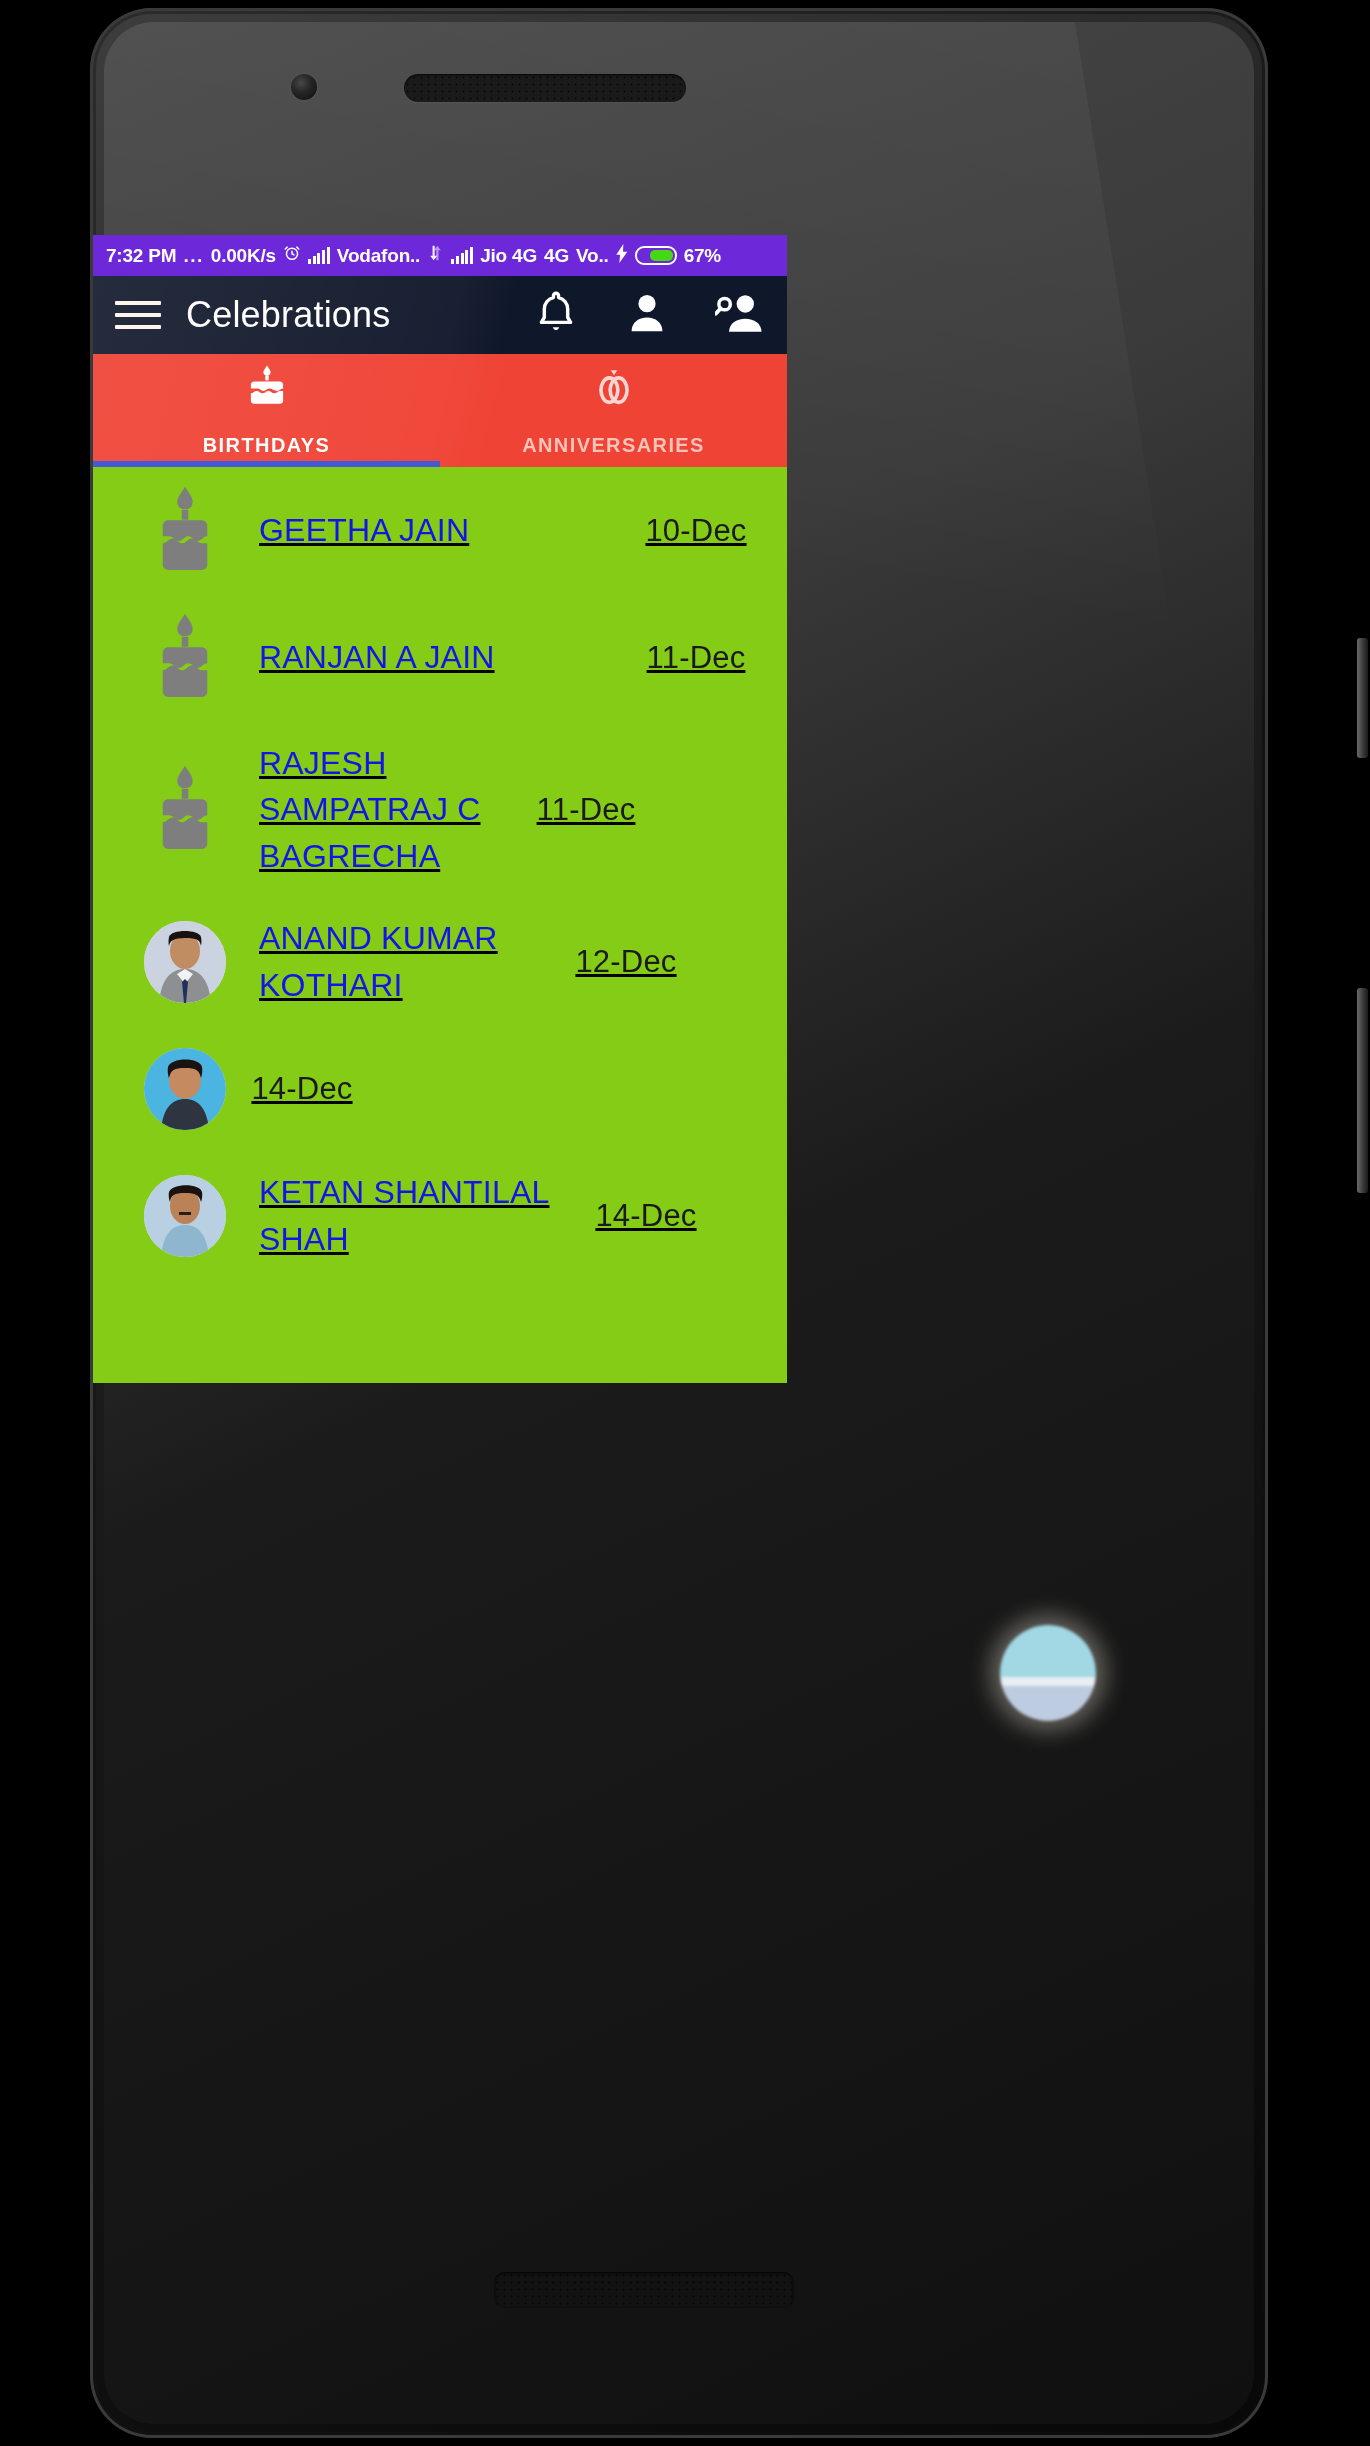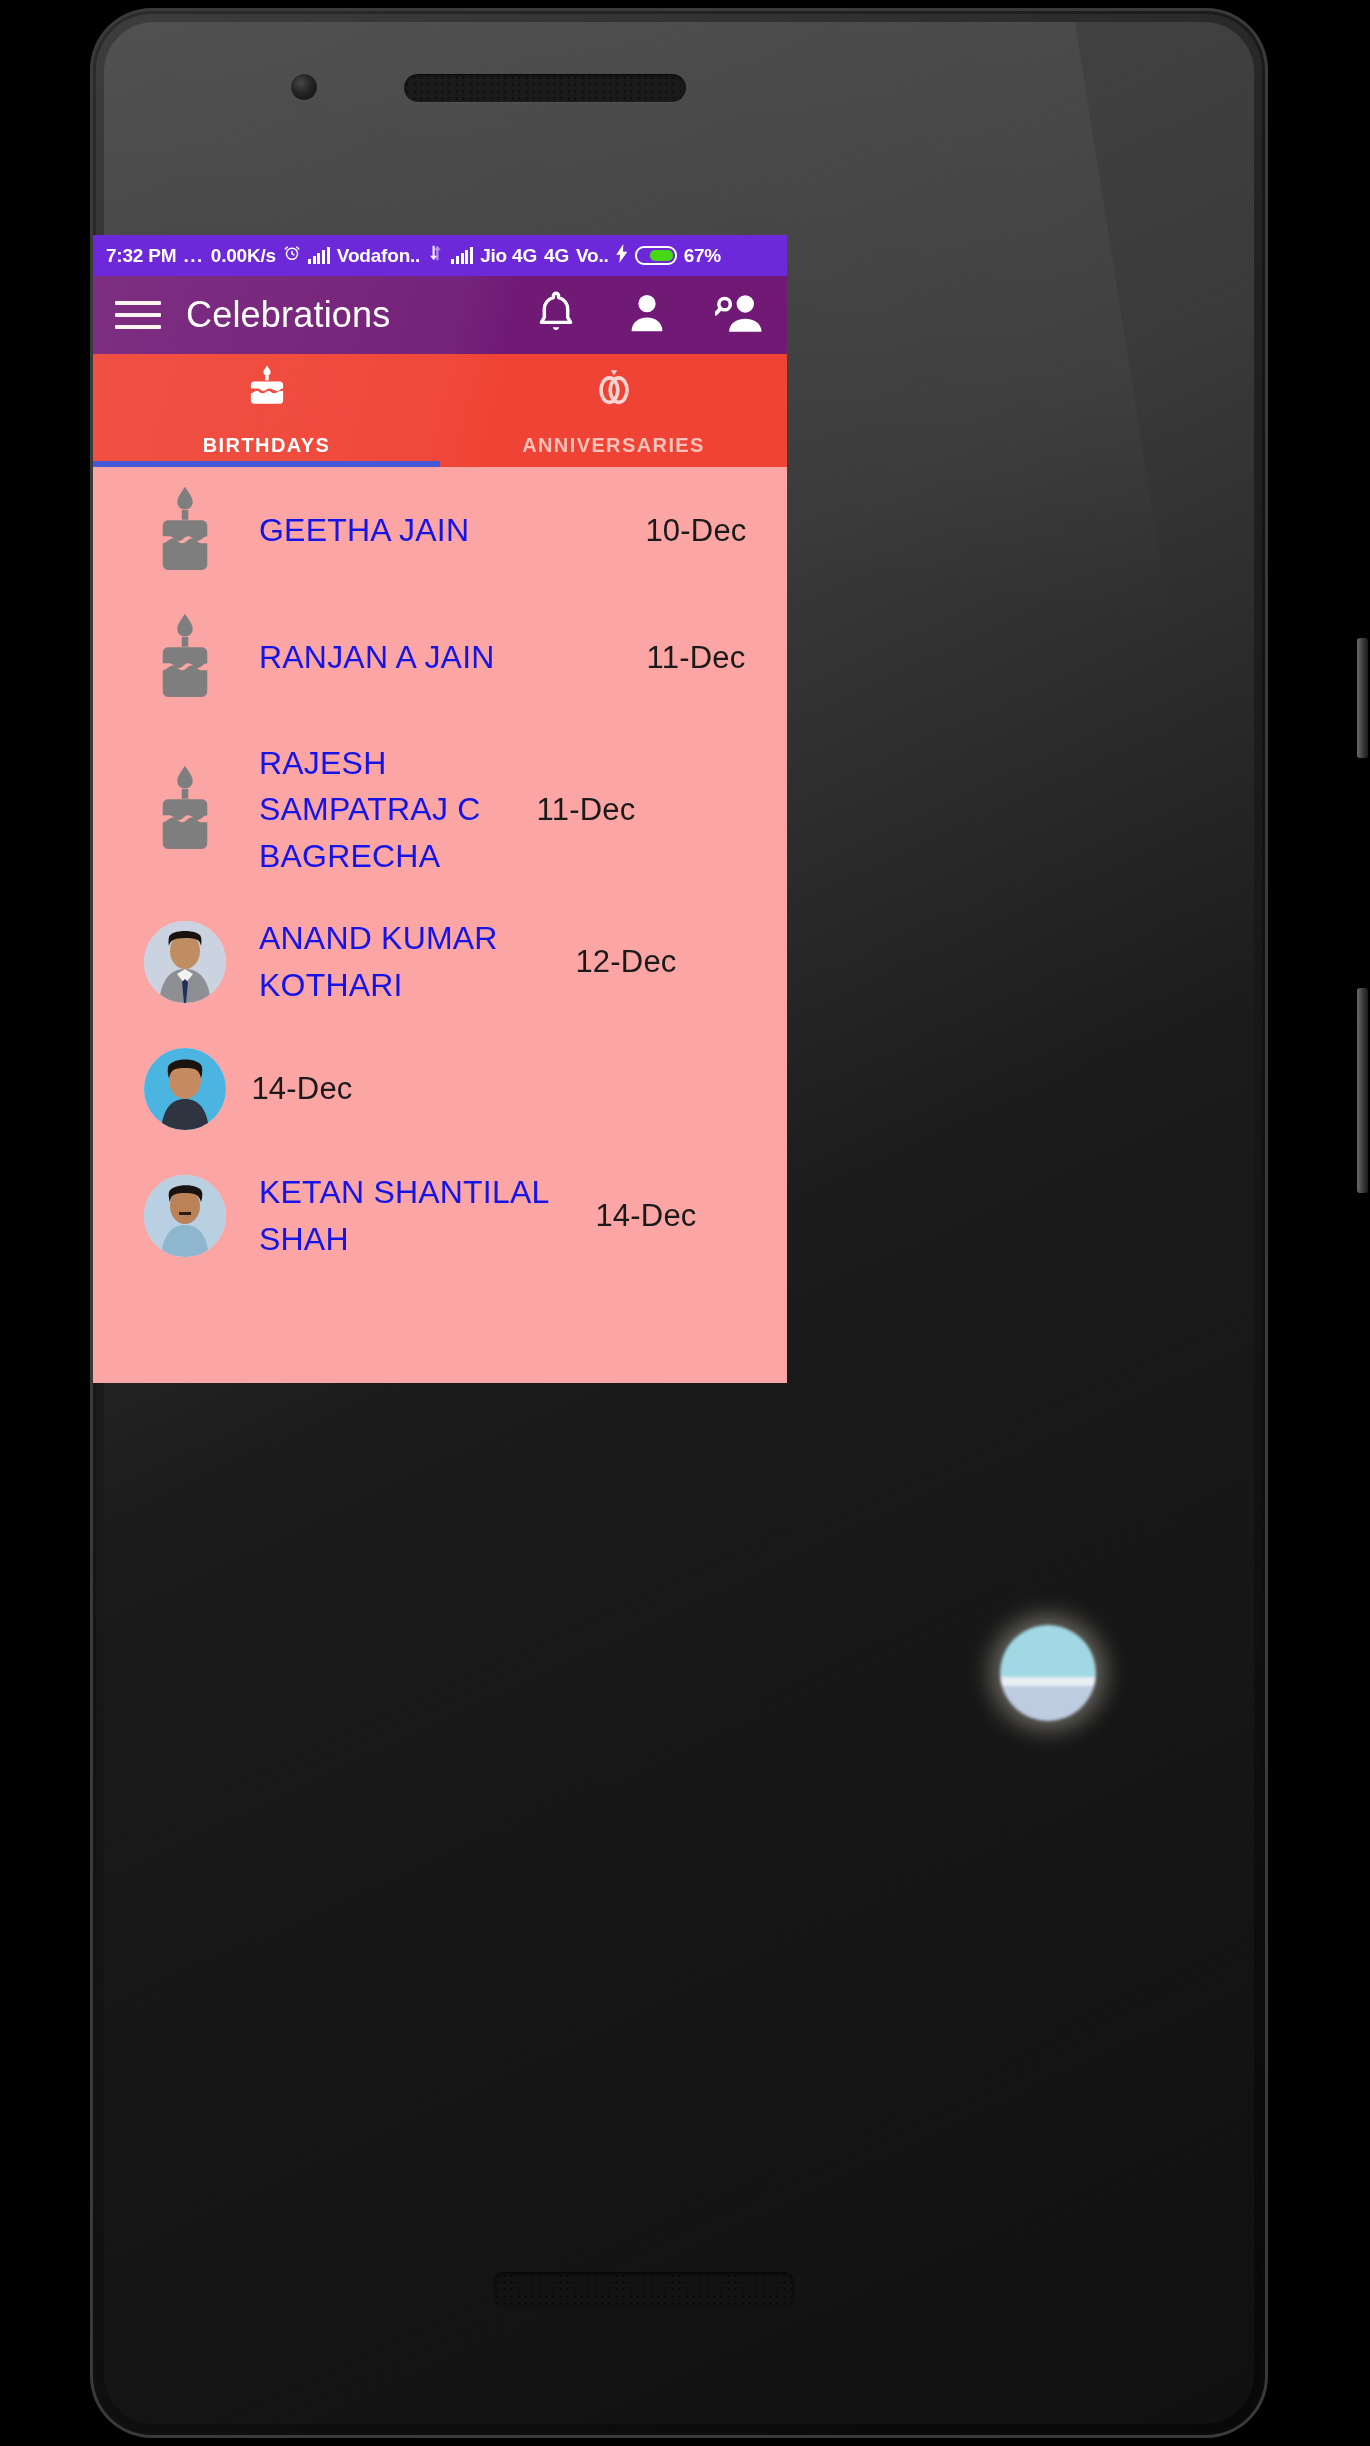--- a/index.html
+++ b/index.html
@@ -146,21 +146,21 @@
     height: 100%;
     width: 67%;
     background: #46d815;
     border-radius: 5px;
     margin-left: auto;
   }
 
   
   #app-bar {
     height: 78px;
-    background: #701a75;
+    background: #0f172a;
     display: flex;
     align-items: center;
     padding: 0 24px 0 22px;
     position: relative;
     overflow: hidden;
   }
   #app-bar-sheen {
     position: absolute; inset: 0;
     background: linear-gradient(105deg, rgba(255,255,255,0.09) 0%, rgba(255,255,255,0.04) 52%, rgba(255,255,255,0) 60%);
     pointer-events: none;
@@ -221,24 +221,25 @@
     position: absolute;
     left: 2px; bottom: 0;
     width: 50%;
     height: 6px;
     background: #4458d8;
     z-index: 3;
   }
 
   
   #list {
-    background: #fca5a5;
+    background: #84cc16;
     height: 988px;
     overflow: hidden;
     position: relative;
+    text-decoration: underline;
   }
   .list-row {
     display: flex;
     align-items: center;
     padding: 0 16px 0 50px;
     cursor: pointer;
     position: relative;
   }
   .row-avatar {
     width: 84px;

